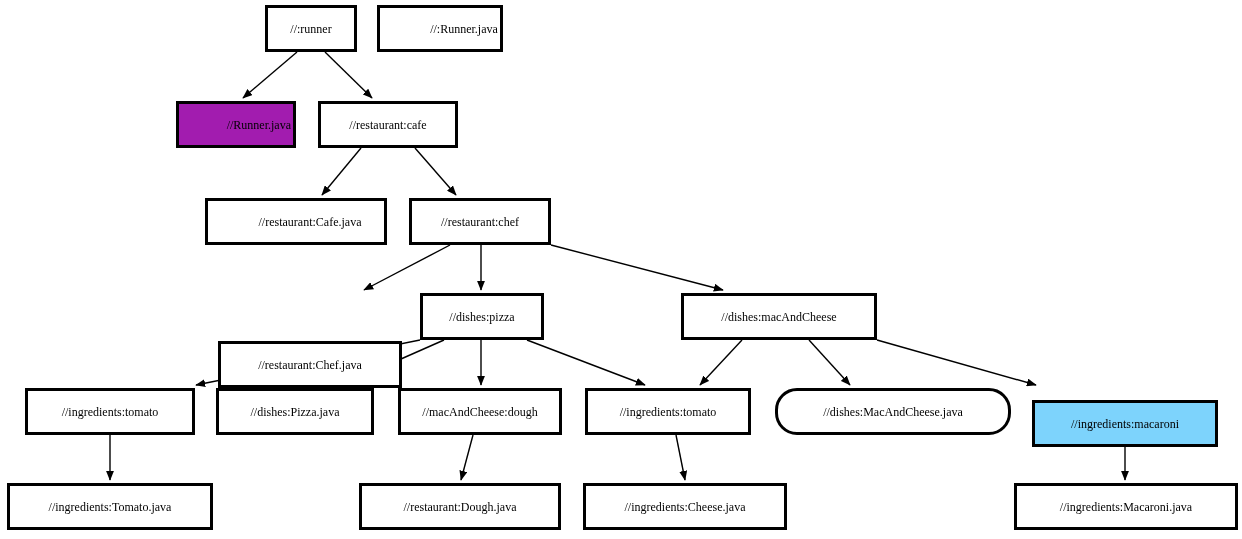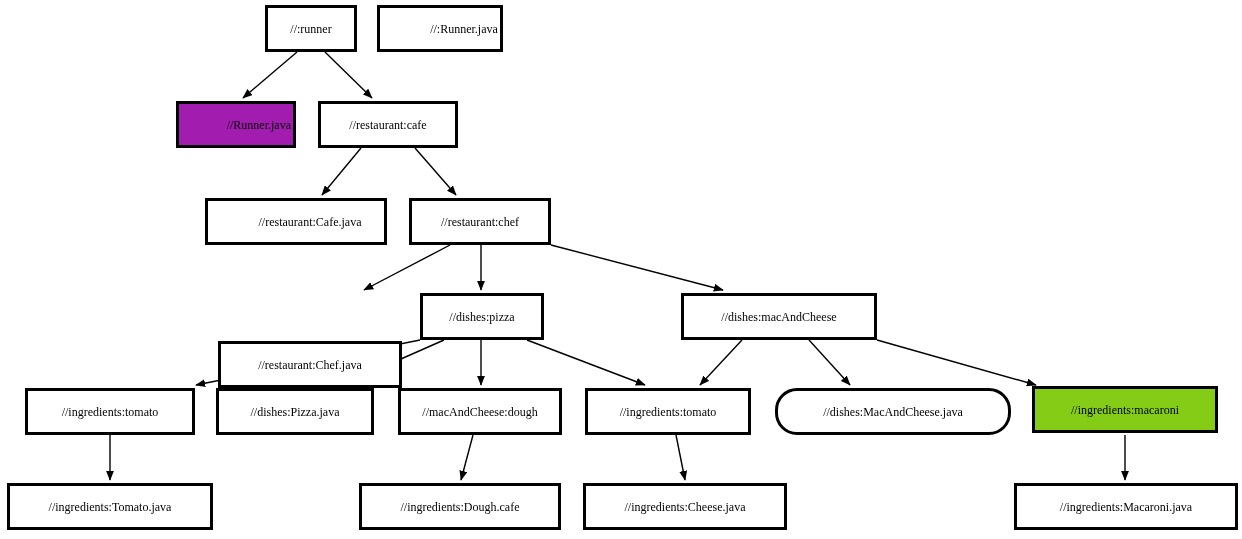--- a/index.html
+++ b/index.html
@@ -110,28 +110,28 @@
       </div>
       <div class="node" style="left: 398px; top: 388px; width: 164px; height: 47px; border-color: rgb(0, 0, 0); background: rgb(255, 255, 255); color: rgb(0, 0, 0);">
         <span class="node-label">//macAndCheese:dough</span>
       </div>
       <div class="node" style="left: 585px; top: 388px; width: 166px; height: 47px; border-color: rgb(0, 0, 0); background: rgb(255, 255, 255); color: rgb(0, 0, 0);">
         <span class="node-label">//ingredients:tomato</span>
       </div>
       <div class="node" style="left: 775px; top: 388px; width: 236px; height: 47px; border-color: rgb(0, 0, 0); background: rgb(255, 255, 255); color: rgb(0, 0, 0); border-radius: 22px;">
         <span class="node-label">//dishes:MacAndCheese.java</span>
       </div>
-      <div class="node" style="left: 1032px; top: 386px; width: 186px; height: 47px; border-color: rgb(0, 0, 0); background: #84cc16; color: rgb(0, 0, 0);">
+      <div class="node" style="left: 1032px; top: 400px; width: 186px; height: 47px; border-color: rgb(0, 0, 0); background: #7dd3fc; color: rgb(0, 0, 0);">
         <span class="node-label">//ingredients:macaroni</span>
       </div>
       <div class="node" style="left: 7px; top: 483px; width: 206px; height: 47px; border-color: rgb(0, 0, 0); background: rgb(255, 255, 255); color: rgb(0, 0, 0);">
         <span class="node-label">//ingredients:Tomato.java</span>
       </div>
       <div class="node" style="left: 359px; top: 483px; width: 202px; height: 47px; border-color: rgb(0, 0, 0); background: rgb(255, 255, 255); color: rgb(0, 0, 0);">
-        <span class="node-label">//ingredients:Dough.cafe</span>
+        <span class="node-label">//restaurant:Dough.java</span>
       </div>
       <div class="node" style="left: 583px; top: 483px; width: 204px; height: 47px; border-color: rgb(0, 0, 0); background: rgb(255, 255, 255); color: rgb(0, 0, 0);">
         <span class="node-label">//ingredients:Cheese.java</span>
       </div>
       <div class="node" style="left: 1014px; top: 483px; width: 224px; height: 47px; border-color: rgb(0, 0, 0); background: rgb(255, 255, 255); color: rgb(0, 0, 0);">
         <span class="node-label">//ingredients:Macaroni.java</span>
       </div>
     </div>
 </div>
 

